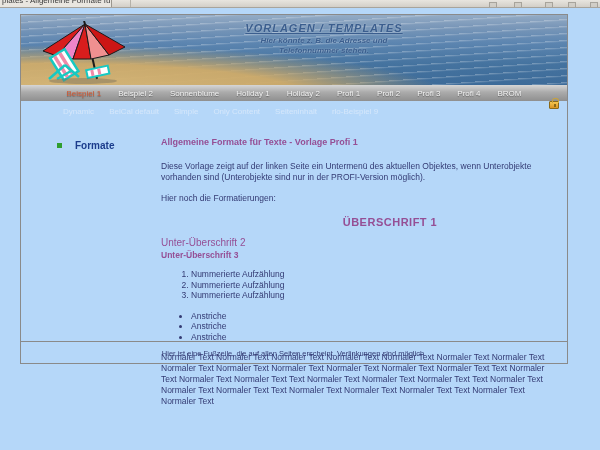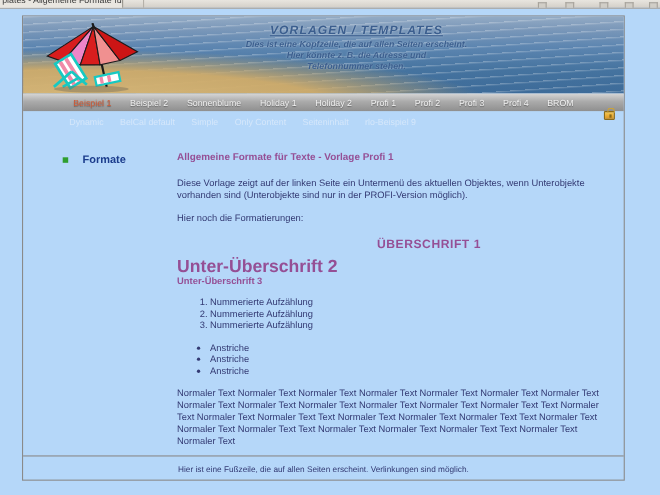--- a/index.html
+++ b/index.html
@@ -25,21 +25,21 @@
     padding-left:2px; line-height:13px;
   }
   .browser-sep { position:absolute; top:0; width:1px; height:8px; background:#b5b1a9; }
   .chrome-ico {
     position:absolute; top:2px; width:8px; height:6px;
     border:1px solid #9a968e; border-bottom:none; background:#cfccc5; opacity:.8;
   }
 
   
   .page {
-    position:absolute; left:20px; top:14px; width:548px; height:423px;
+    position:absolute; left:20px; top:14px; width:548px; height:350px;
     border:1px solid #8a8a8a; background:#b5d7f9; z-index:1;
   }
 
   
   .hero {
     position:absolute; top:0; left:0; width:546px; height:70px; overflow:hidden;
     background:
       radial-gradient(ellipse 120% 120% at 6% 115%, rgba(218,186,122,.98) 0%, rgba(208,172,106,.95) 38%, rgba(208,172,106,0) 60%),
       repeating-linear-gradient(176deg, rgba(255,255,255,.28) 0px, rgba(255,255,255,0) 2px, rgba(255,255,255,0) 7px),
       linear-gradient(180deg, #93abc5 0%, #7b98b9 16%, #5c85b0 40%, #45739f 70%, #3d6b99 100%);
@@ -89,21 +89,21 @@
   
   .content {
     position:absolute; left:140px; top:122px; width:398px;
     font-size:8.5px; color:#333a73; line-height:11px;
   }
   .c-heading { color:#954f95; font-weight:bold; font-size:9px; margin-bottom:13px; }
   .c-intro { margin-bottom:10px; }
   .c-formats { margin-bottom:13px; }
   .c-h1 { color:#954f95; font-weight:bold; font-size:11px; letter-spacing:.5px;
           text-align:center; margin:0 0 9px 60px; }
-  .c-h2 { color:#954f95; font-weight:bold; font-size:16px; margin-bottom:2px; }
+  .c-h2 { color:#954f95; font-weight:normal; font-size:10px; margin-bottom:2px; }
   .c-h3 { color:#954f95; font-weight:bold; font-size:8.5px; margin-bottom:8px; }
   .content ol { margin:0 0 10px 30px; }
   .content ul { margin:0 0 10px 30px; list-style-type:disc; }
   .content li { line-height:10.5px; }
   .c-short { margin-bottom:10px; }
   .c-long { margin-bottom:10px; }
 
   
   .footer {
     position:absolute; left:0; bottom:0; width:546px; height:22px;
@@ -124,21 +124,20 @@
   <div class="chrome-ico" style="left:545px"></div>
   <div class="chrome-ico" style="left:568px"></div>
   <div class="chrome-ico" style="left:590px"></div>
 </div>
 
 <div class="page">
 
   <div class="hero">
     <div class="hero-text">
       <div class="hero-title">VORLAGEN / TEMPLATES</div>
-      <div class="hero-sub">Dies ist eine Kopfzeile, die auf allen Seiten erscheint.</div>
       <div class="hero-sub">Hier könnte z. B. die Adresse und</div>
       <div class="hero-sub">Telefonnummer stehen.</div>
     </div>
 
     <svg class="beach-art" width="96" height="64" viewBox="0 0 96 64">
       <line x1="50" y1="3" x2="62" y2="58" stroke="#1a1a1a" stroke-width="2"></line>
       <path d="M50,3 L8,30 L22,35 Z" fill="#d81d1d" stroke="#1a1a1a" stroke-width="1"></path>
       <path d="M50,3 L22,35 L38,38 Z" fill="#ee85c8" stroke="#1a1a1a" stroke-width="1"></path>
       <path d="M50,3 L38,38 L56,38 Z" fill="#d81d1d" stroke="#1a1a1a" stroke-width="1"></path>
       <path d="M50,3 L56,38 L74,34 Z" fill="#f09090" stroke="#1a1a1a" stroke-width="1"></path>

